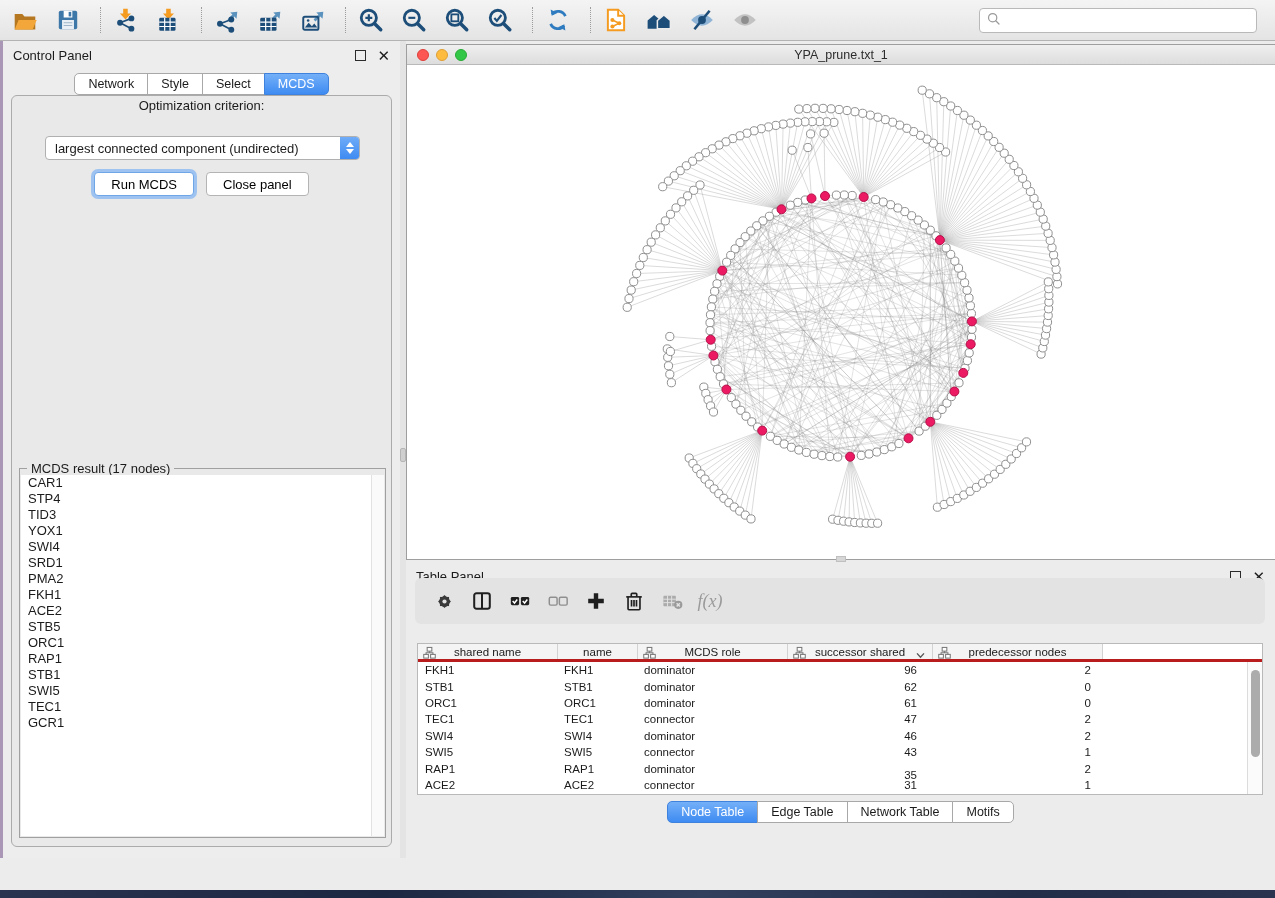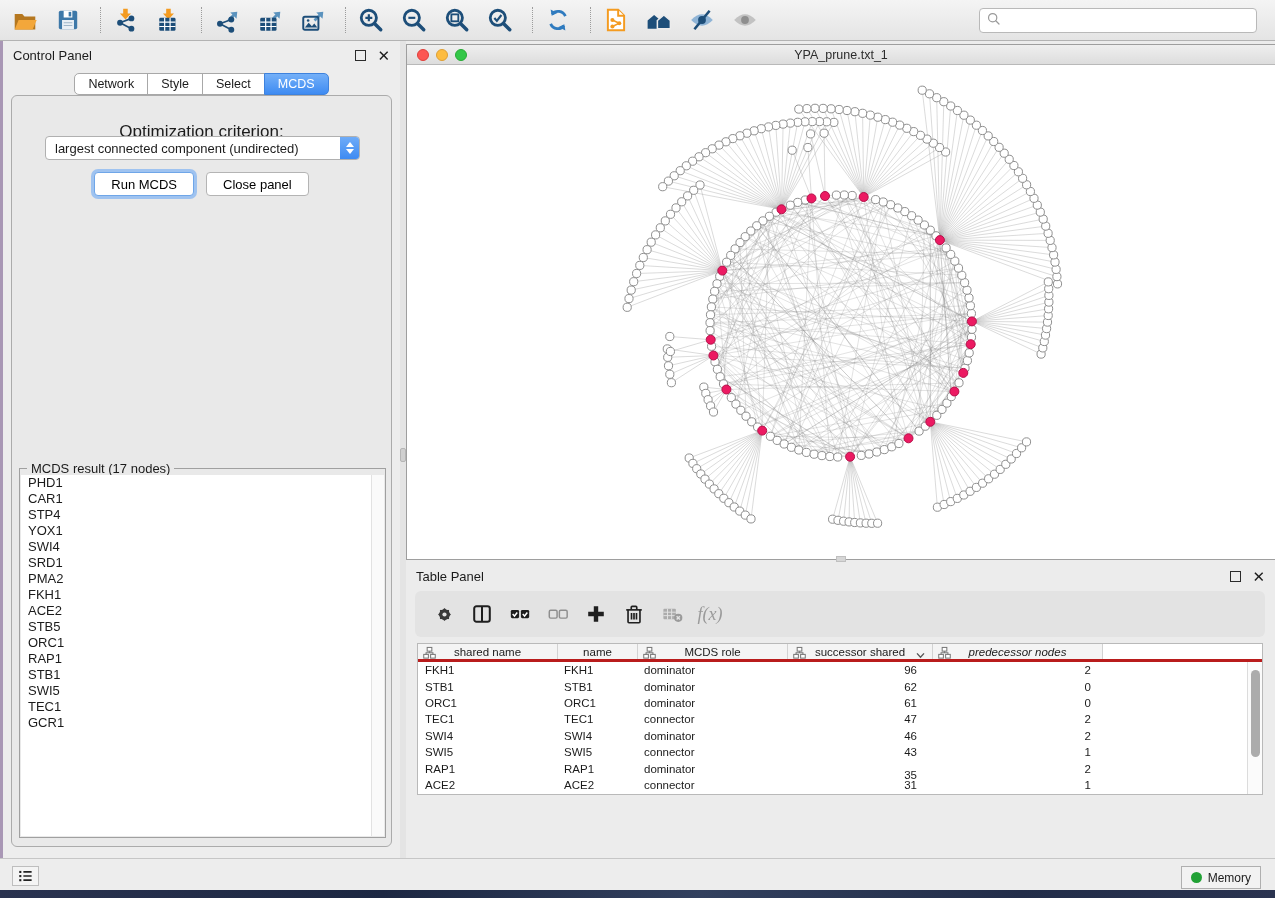--- a/index.html
+++ b/index.html
@@ -30,21 +30,21 @@
   .close-glyph { font-size:15px; font-weight:bold; color:#1b1b1b; line-height:11px; }
   .seg { display:flex; justify-content:center; }
   .seg-tab { background:#fff; border:1px solid #A8A8A8; margin-left:-1px; height:22px;
     padding:0 13px; font-size:12.5px; display:flex; align-items:center; cursor:default; }
   .seg-tab:first-child { border-radius:5px 0 0 5px; margin-left:0; }
   .seg-tab:last-child { border-radius:0 5px 5px 0; }
   .seg-tab.active { background:linear-gradient(#74B0F8,#3E8BF2); border-color:#3E82DD; color:#fff; }
   #cp-tabs { position:absolute; left:0; top:32px; width:100%; }
   #cp-box { position:absolute; left:8px; top:54px; width:381px; height:752px;
     background:#E9E9E9; border:1px solid #ABABAB; border-radius:6px; }
-  #opt-label { position:absolute; left:0; top:2px; width:100%; text-align:center; font-size:17px;margin-top:24px; }
+  #opt-label { position:absolute; left:0; top:2px; width:100%; text-align:center; font-size:13px; }
   #criterion-select { position:absolute; left:33px; top:40px; width:315px; height:24px; background:#fff;
     border:1px solid #B0B0B0; border-radius:4px; display:flex; align-items:center; font-size:13px; }
   #criterion-select .sel-text { flex:1; padding-left:9px; white-space:nowrap; overflow:hidden; }
   .stepper { width:19px; height:22px; border-radius:0 3px 3px 0; background:linear-gradient(#6FACF8,#3E8BF2);
     display:flex; flex-direction:column; align-items:center; justify-content:center; gap:2px; }
   .stepper .up { width:0;height:0;border-left:4px solid transparent;border-right:4px solid transparent;border-bottom:5px solid #fff; }
   .stepper .dn { width:0;height:0;border-left:4px solid transparent;border-right:4px solid transparent;border-top:5px solid #fff; }
   #cp-buttons { position:absolute; left:0; top:76px; width:100%; display:flex; justify-content:center; gap:12px; }
   .mac-btn { background:#fff; border:1px solid #B4B4B4; border-radius:4px; height:24px; padding:0 16px;
     font-size:13px; display:flex; align-items:center; font-family:inherit; }
@@ -67,21 +67,21 @@
     position:relative; display:flex; align-items:center; justify-content:center; font-size:12.5px; color:#2d2d2d; }
   .traffic { position:absolute; left:10px; top:4px; display:flex; gap:7px; }
   .tl { width:12px; height:12px; border-radius:50%; }
   .tl.red { background:#FC5753; border:1px solid #DF3F3B; }
   .tl.yellow { background:#FDBC40; border:1px solid #DE9F34; }
   .tl.green { background:#33C748; border:1px solid #27AA35; }
   #net-canvas { position:absolute; left:0; top:20px; width:867px; height:494px; background:#fff; overflow:hidden; }
 
   
   #table-panel { position:absolute; left:406px; top:562px; width:869px; height:296px; background:#ECECEC; }
-  #tp-toolbar { position:absolute; left:9px; top:29px; right:10px; height:46px; background:#E3E3E3; border-radius:6px;
+  #tp-toolbar { position:absolute; left:9px; top:16px; right:10px; height:46px; background:#E3E3E3; border-radius:6px;
     display:flex; align-items:center; padding-left:14px; }
   #tp-toolbar .icon-btn { margin-right:8px; }
   #table-wrap { position:absolute; left:11px; top:81px; right:12px; bottom:63px; background:#fff; border:1px solid #B9B9B9; }
   #thead { display:flex; height:18px; background:#F4F4F4; border-bottom:3px solid #b91c1c; font-size:11.5px; }
   .hcell { position:relative; border-right:1px solid #D2D2D2; display:flex; align-items:center; justify-content:center; }
   .hcell .tree { position:absolute; left:5px; top:2px; }
   .hcell .sort { position:absolute; right:7px; top:5px; }
   .hcell.filler { background:#fff; border-right:none; flex:1; }
   #tbody { position:absolute; left:0; top:18px; right:15px; bottom:0; overflow:hidden; }
   .trow { display:flex; height:16.4px; align-items:center; font-size:11.5px; }
@@ -276,23 +276,23 @@
       <div id="criterion-select">
         <span class="sel-text">largest connected component (undirected)</span>
         <span class="stepper">
             <span class="up"></span>
             <span class="dn"></span>
           </span>
       </div>
       <div id="mcds-group">
         <span id="mcds-group-title">MCDS result (17 nodes)</span>
         <div id="mcds-list">
-            <div class="list-item">PHD1</div>
             <div class="list-item">CAR1</div>
             <div class="list-item">STP4</div>
+            <div class="list-item">TID3</div>
             <div class="list-item">YOX1</div>
             <div class="list-item">SWI4</div>
             <div class="list-item">SRD1</div>
             <div class="list-item">PMA2</div>
             <div class="list-item">FKH1</div>
             <div class="list-item">ACE2</div>
             <div class="list-item">STB5</div>
             <div class="list-item">ORC1</div>
             <div class="list-item">RAP1</div>
             <div class="list-item">STB1</div>
@@ -1106,21 +1106,21 @@
                   <rect x="0.8" y="8.5" width="5" height="4"></rect>
                   <rect x="8.2" y="8.5" width="5" height="4"></rect>
                 </g>
                 <path d="M7 5 v1.7 M3.3 8.5 V6.7 h7.4 v1.8" stroke="#777" fill="none" stroke-width="1.1"></path>
               </svg></span>
             <span>successor shared</span>
             <span class="sort"><svg width="9" height="7" viewBox="0 0 10 8">
                 <path d="M1 1.5 l4 4.5 4-4.5" stroke="#555" stroke-width="1.5" fill="none"></path>
               </svg></span>
           </div>
-          <div class="hcell" style="width: 170px; font-style: italic;">
+          <div class="hcell" style="width: 170px;">
             <span class="tree"><svg width="13" height="14" viewBox="0 0 14 14">
                 <g stroke="#777" fill="#fff" stroke-width="1.1">
                   <rect x="4.5" y="1" width="5" height="4"></rect>
                   <rect x="0.8" y="8.5" width="5" height="4"></rect>
                   <rect x="8.2" y="8.5" width="5" height="4"></rect>
                 </g>
                 <path d="M7 5 v1.7 M3.3 8.5 V6.7 h7.4 v1.8" stroke="#777" fill="none" stroke-width="1.1"></path>
               </svg></span>
             <span>predecessor nodes</span>
           </div>
@@ -1182,35 +1182,23 @@
             <div class="tcell" style="width: 150px; text-align: left; padding-left: 6px;">connector</div>
             <div class="tcell" style="width: 145px; text-align: right; padding-right: 16px;">31</div>
             <div class="tcell" style="width: 170px; text-align: right; padding-right: 12px;">1</div>
           </div>
           <div class="trow"></div>
         </div>
       <div id="table-scroll">
           <div id="table-thumb"></div>
         </div>
     </div>
+    <div id="tp-tabs" class="seg">
+        <div class="seg-tab active">Node Table</div>
+        <div class="seg-tab">Edge Table</div>
+        <div class="seg-tab">Network Table</div>
+        <div class="seg-tab">Motifs</div>
+      </div>
   </div>
 
-  <div id="status-bar">
-    <div id="list-btn">
-      <svg width="18" height="18" viewBox="0 0 24 24">
-        <g stroke="#222" stroke-width="2.2">
-            <path d="M8.5 6.5 h11 M8.5 12 h11 M8.5 17.5 h11"></path>
-          </g>
-        <g fill="#222">
-            <rect x="3" y="5.2" width="2.8" height="2.8"></rect>
-            <rect x="3" y="10.7" width="2.8" height="2.8"></rect>
-            <rect x="3" y="16.2" width="2.8" height="2.8"></rect>
-          </g>
-      </svg>
-    </div>
-    <div id="memory-btn">
-      <span id="memory-dot" style="background: rgb(33, 161, 53);"></span>
-      <span>Memory</span>
-    </div>
-  </div>
 
   <div id="wallpaper-bottom"></div>
 </div>
 
 </body></html>

